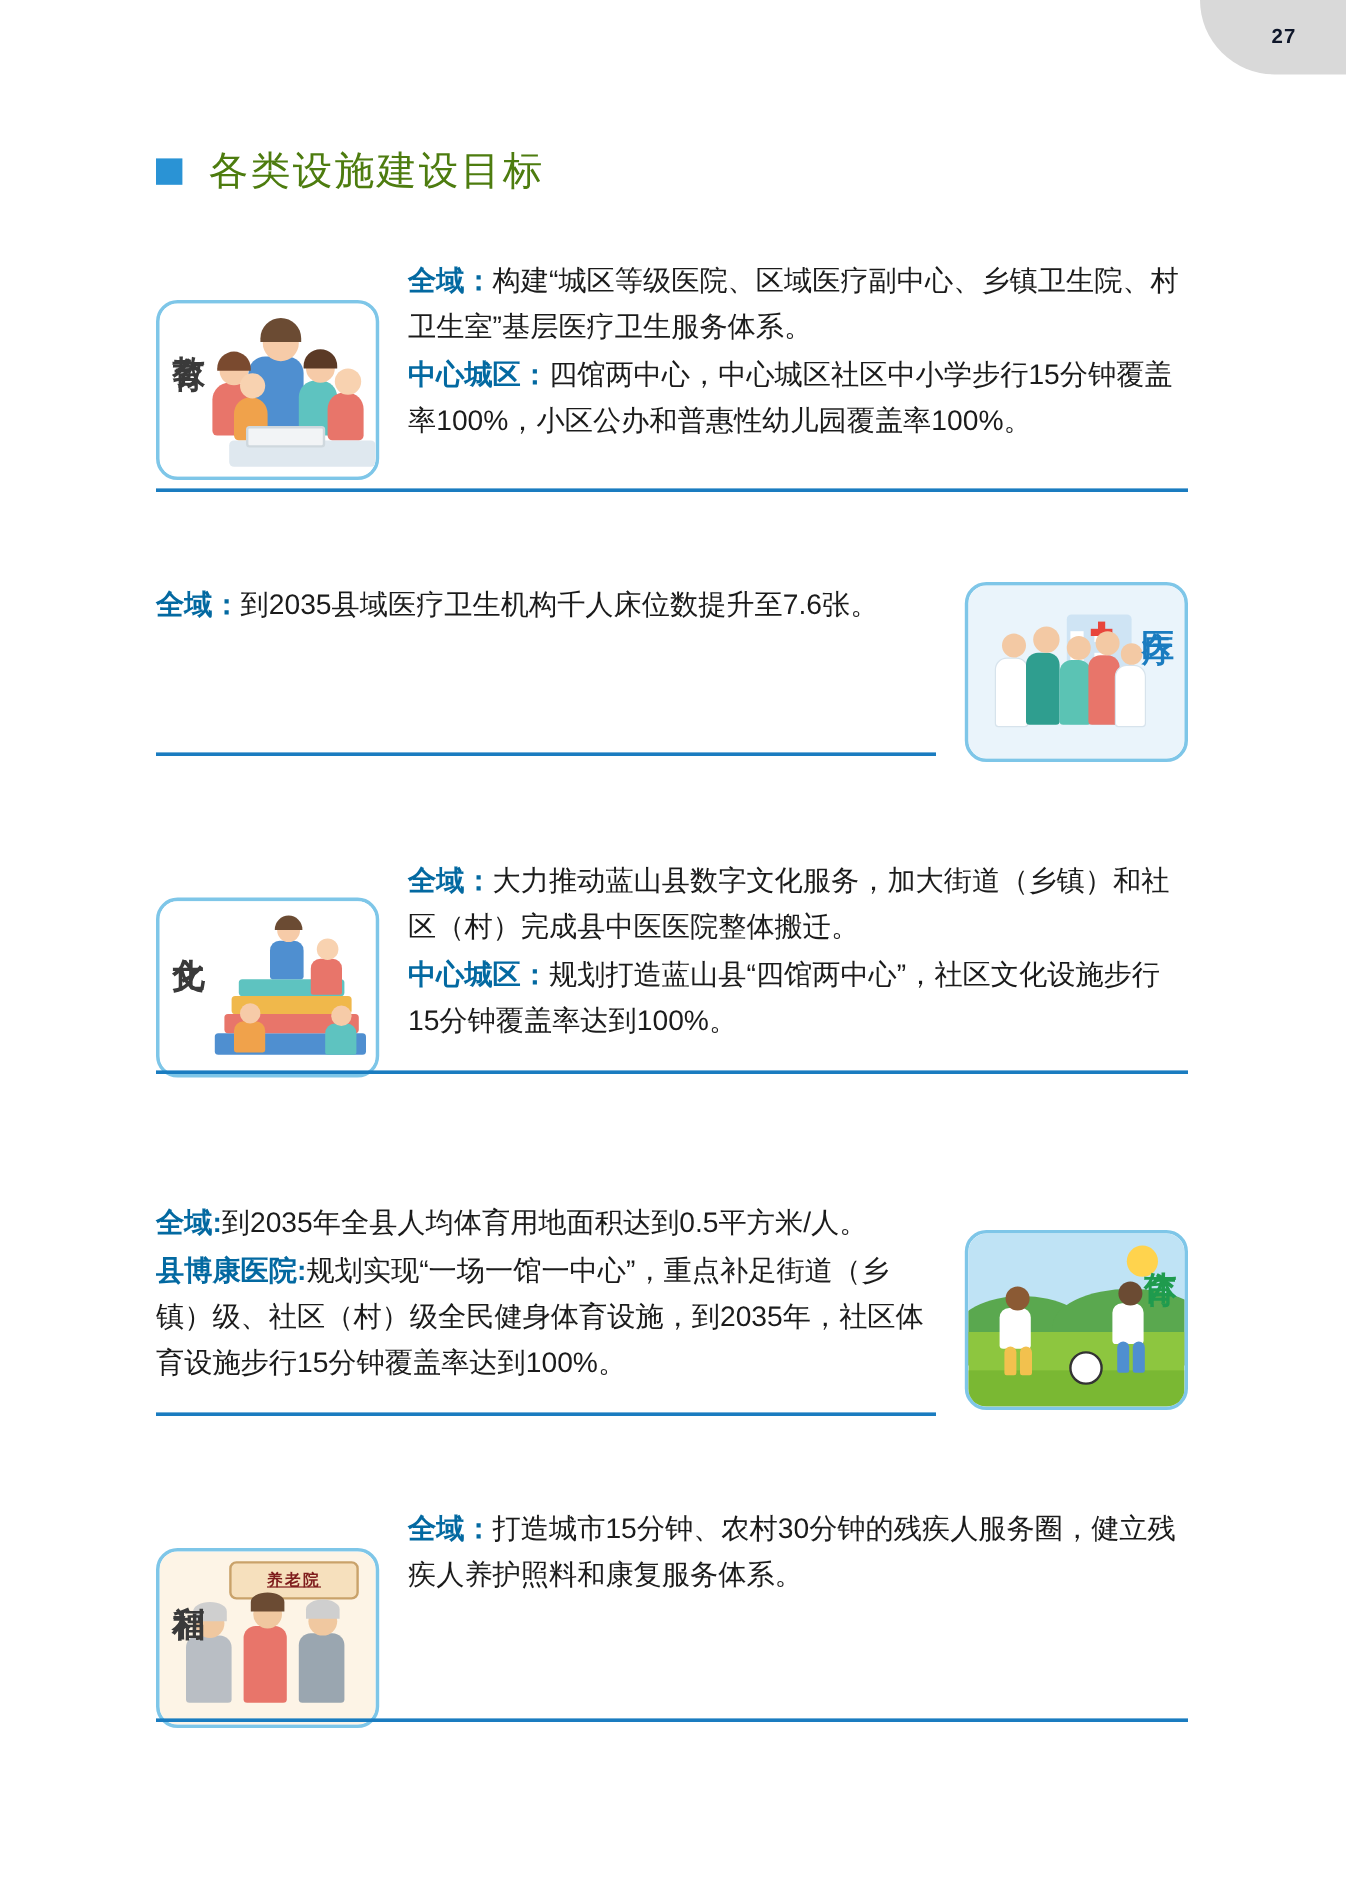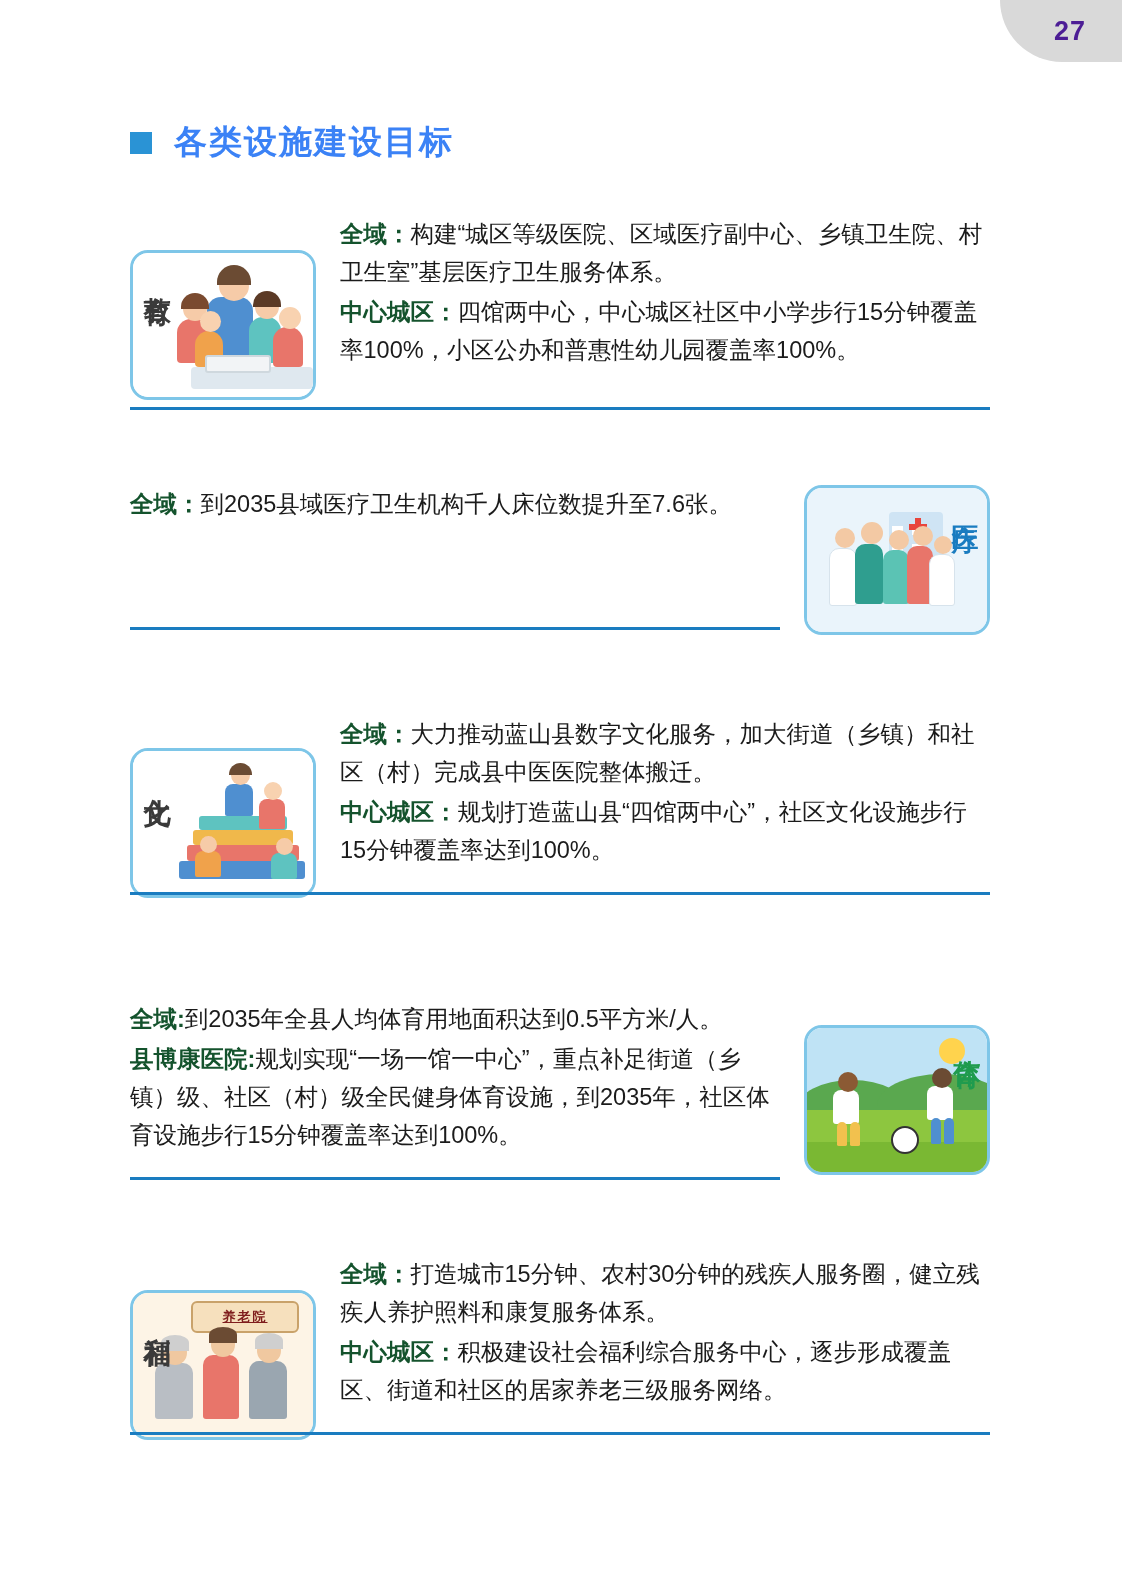--- a/index.html
+++ b/index.html
@@ -17,22 +17,22 @@
 
   
   .page-badge {
     position: absolute;
     top: 0;
     right: 0;
     width: 122px;
     height: 62px;
     background: #d9d9d9;
     border-bottom-left-radius: 62px;
-    color: #4c1d95;
-    font-size: 27px;
+    color: #0f172a;
+    font-size: 17px;
     font-weight: bold;
     display: flex;
     align-items: center;
     justify-content: center;
     padding-left: 18px;
     box-sizing: border-box;
     letter-spacing: 1px;
   }
 
   
@@ -44,23 +44,23 @@
     align-items: center;
     gap: 22px;
   }
   .heading-marker {
     width: 22px;
     height: 22px;
     background: #2a93d5;
     flex: none;
   }
   .heading-text {
-    color: #3b82f6;
+    color: #4d7c0f;
     font-size: 33px;
-    font-weight: bold;
+    font-weight: normal;
     letter-spacing: 2px;
   }
 
   
   .block {
     position: absolute;
     box-sizing: border-box;
   }
   .block .rule {
     position: absolute;
@@ -95,21 +95,21 @@
     position: absolute;
     font-size: 23.5px;
     color: #1b1b1b;
     line-height: 1.62;
   }
   .para {
     margin: 0 0 2px 0;
     text-indent: 0;
   }
   .lbl {
-    color: #14532d;
+    color: #0369a1;
     font-weight: bold;
   }
 
   
   .edu-bg { position:absolute; inset:0; background:#ffffff; }
   .edu-label { left: 10px; top: 22px; color: #3a3a3a; }
   .edu-head { position:absolute; border-radius:50%; }
   .edu-body { position:absolute; border-radius:14px 14px 4px 4px; }
   .edu-desk { position:absolute; left:58px; bottom:8px; width:122px; height:22px; background:#dfe8ef; border-radius:4px; }
   .edu-book { position:absolute; left:72px; bottom:24px; width:62px; height:14px; background:#f2f4f6; border:2px solid #cfd8de; border-radius:3px; }
@@ -308,18 +308,15 @@
     <div class="wf-p" style="left:116px; top:68px; width:38px; height:58px; background:#9aa6b0;"></div>
     <div class="wf-h" style="left:124px; top:46px; width:24px; height:24px;"></div>
     <div class="wf-hair" style="left:122px; top:40px; width:28px; height:16px;"></div>
     <div class="vlabel wf-label">福利</div>
   </div>
 
   <div class="textcol" style="left:210px; top:0; width:650px;">
     <p class="para">
       <span class="lbl">全域：</span><span>打造城市15分钟、农村30分钟的残疾人服务圈，健立残疾人养护照料和康复服务体系。</span>
     </p>
-    <p class="para">
-      <span class="lbl">中心城区：</span><span>积极建设社会福利综合服务中心，逐步形成覆盖区、街道和社区的居家养老三级服务网络。</span>
-    </p>
   </div>
   <div class="rule" style="width:860px;"></div>
 </div>
 
 </body></html>

